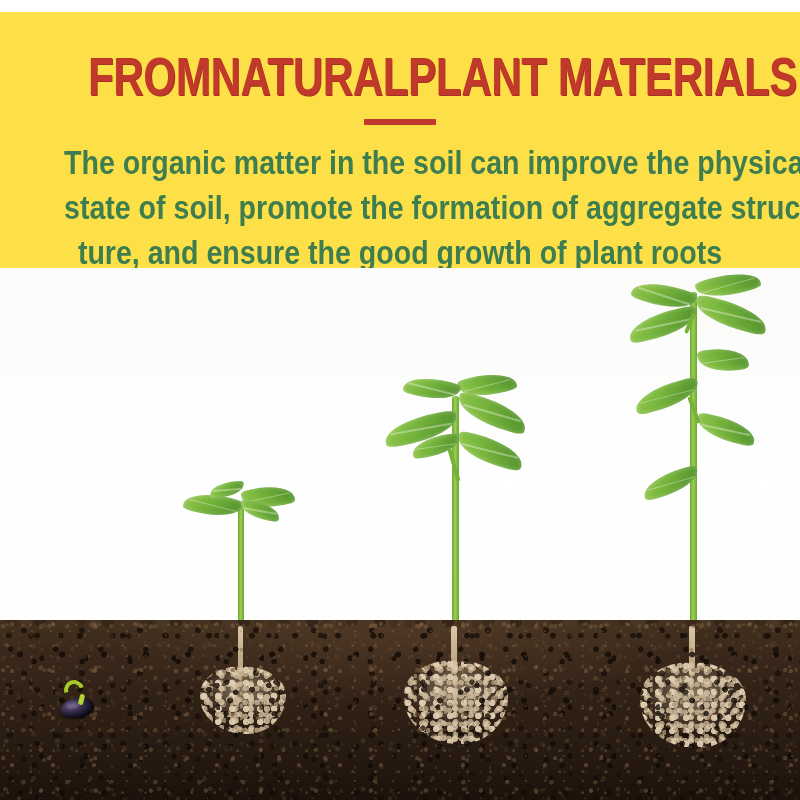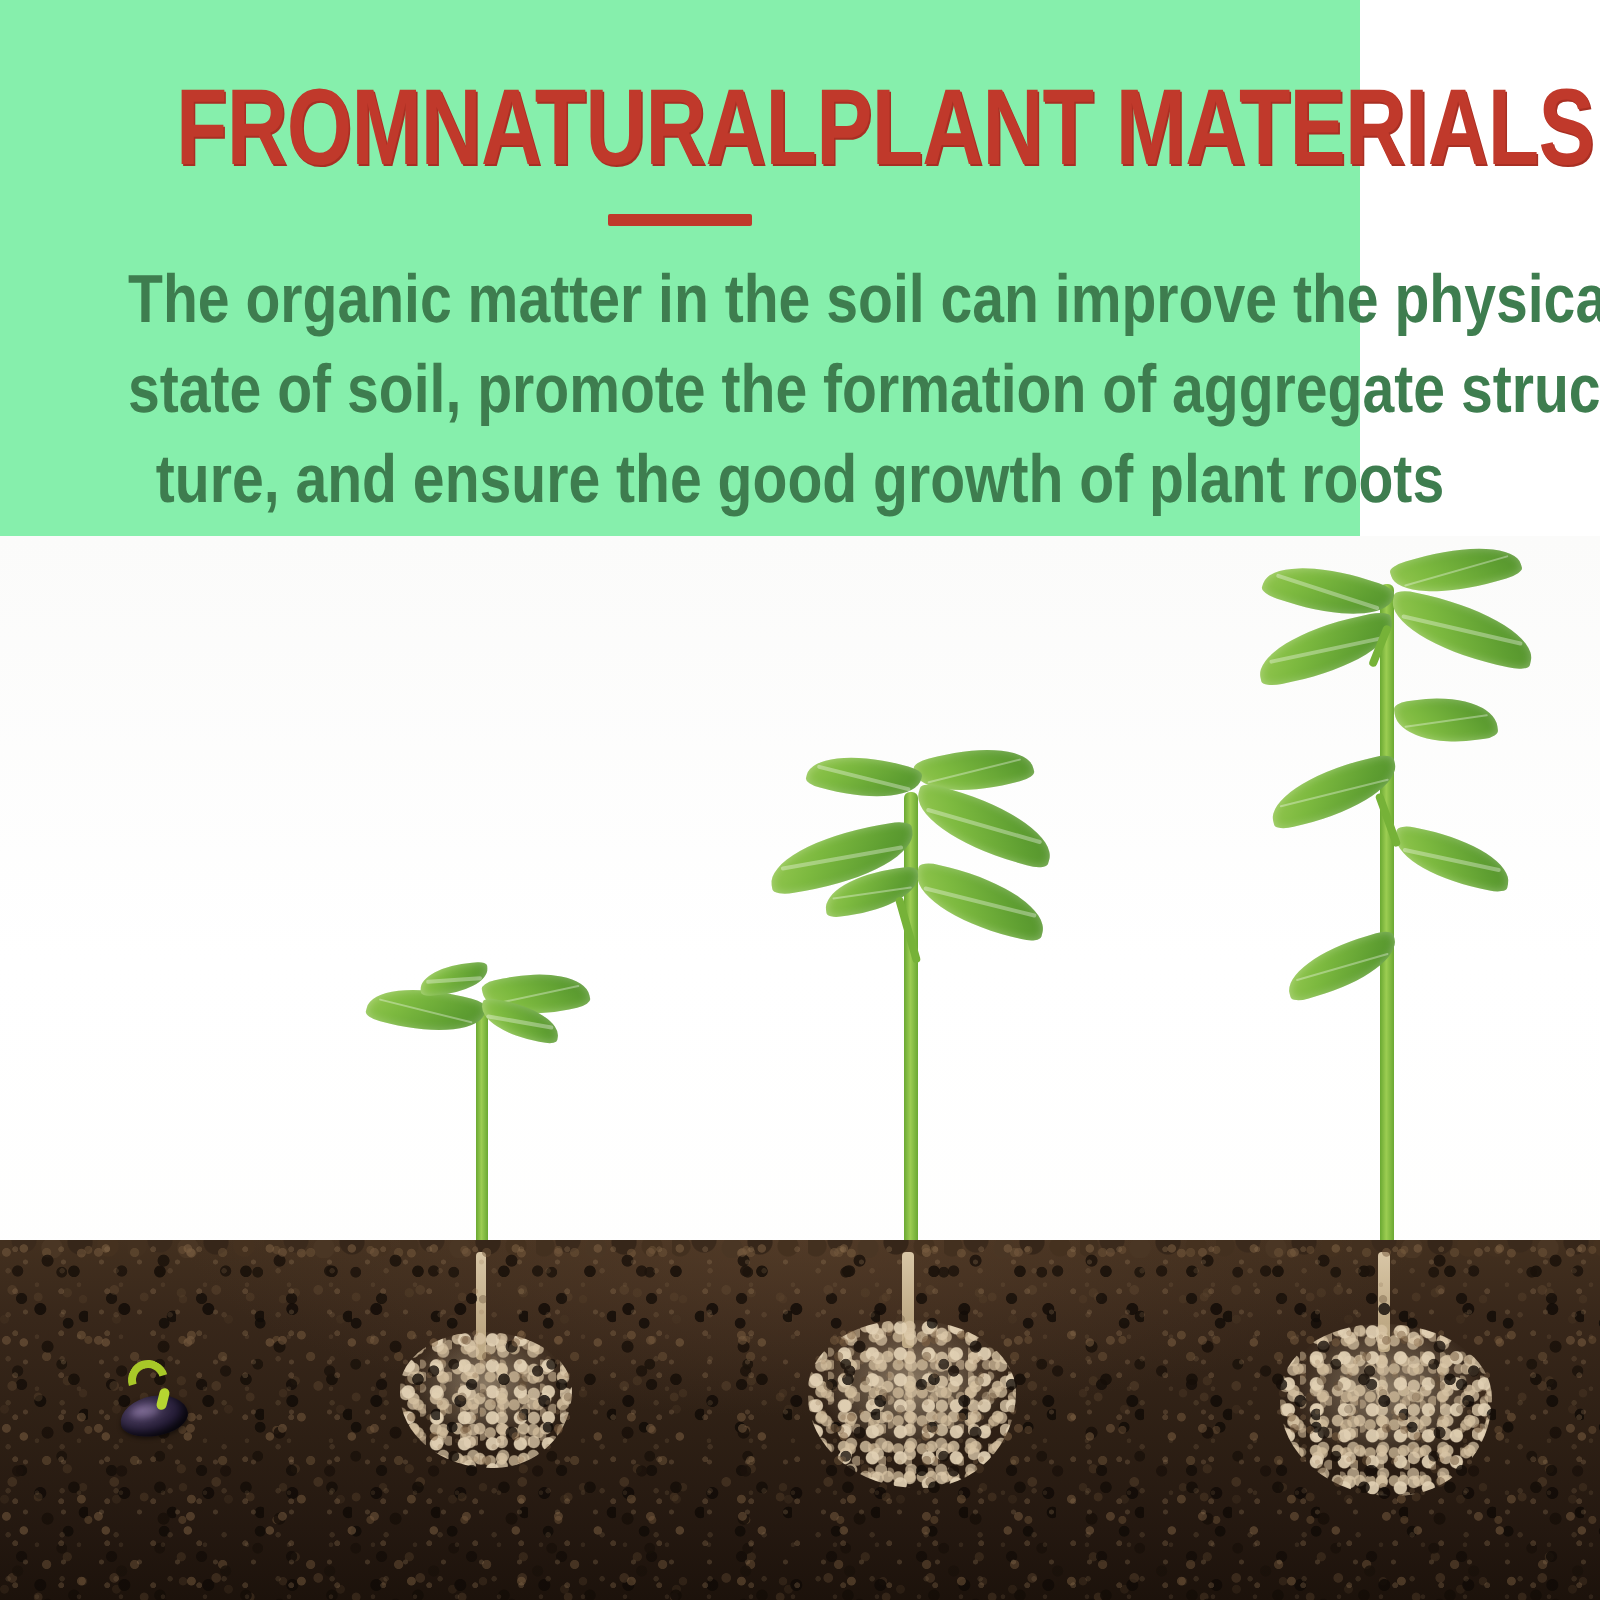--- a/index.html
+++ b/index.html
@@ -2,21 +2,21 @@
 <html><head>
 <meta charset="utf-8">
 <style>
   * { margin:0; padding:0; box-sizing:border-box; }
   html,body { width:800px; height:800px; background:#ffffff; overflow:hidden; }
   body { font-family:"Liberation Sans", sans-serif; }
 
   #page { position:relative; width:800px; height:800px; background:#ffffff; overflow:hidden; }
 
   
-  .header { position:absolute; left:0; top:0; width:680px; height:268px; background:#86efac; }
+  .header { position:absolute; left:0; top:12px; width:800px; height:268px; background:#fde047; }
 
   .title {
     position:absolute; left:0; top:36px; width:800px;
     text-align:center;
     font-family:"Liberation Sans Narrow","Liberation Sans", sans-serif;
     font-weight:bold;
     font-size:54px;
     line-height:56px;
     letter-spacing:-0.5px;
     color:#C0392B;

